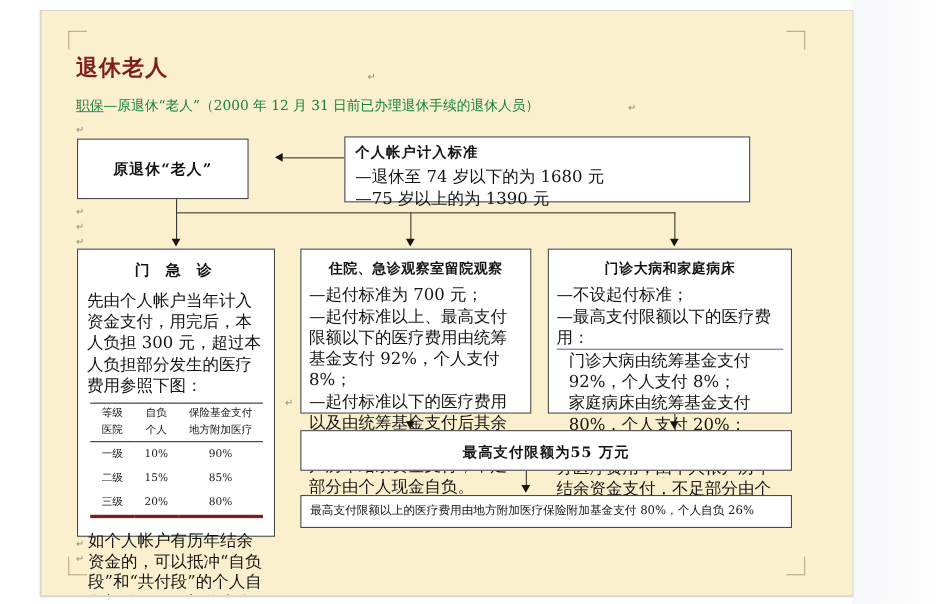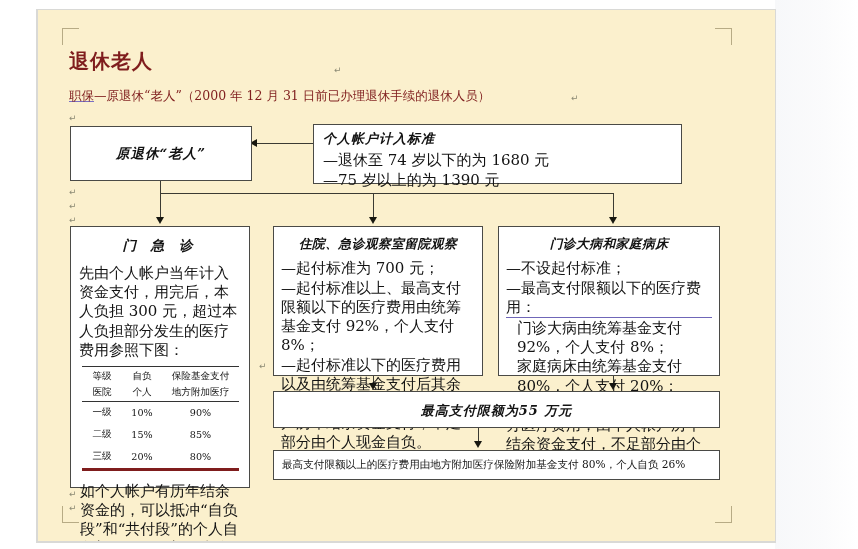--- a/index.html
+++ b/index.html
@@ -74,21 +74,21 @@
     color: #7f1d1d;
     letter-spacing: 1px;
     font-family: "DejaVu Serif", "Liberation Serif", serif;
     white-space: nowrap;
   }
   #doc-subtitle {
     position: absolute;
     left: 31px;
     top: 78px;
     font-size: 12.5px;
-    color: #7f1d1d;
+    color: #15803d;
     white-space: nowrap;
     font-family: "DejaVu Serif", "Liberation Serif", serif;
   }
   #doc-subtitle .ul {
     text-decoration: underline;
     text-decoration-color: #7a6fc4;
   }
 
   
   .pilcrow {
@@ -105,31 +105,30 @@
     background: #ffffff;
     border: 1px solid #4a4a46;
     box-sizing: border-box;
     color: #131313;
     font-family: "DejaVu Serif", "Liberation Serif", serif;
   }
   .box .hd {
     text-align: center;
     font-weight: bold;
     letter-spacing: 1px;
-    font-style: italic;
   }
   .box .bd {
     font-size: 15px;
     line-height: 1.28;
   }
   .box .bd p { margin: 0 0 0.5px 0; }
   .box .bd .ind { padding-left: 11px; display: block; }
 
   #box-retiree {
-    left: 32px; top: 116px; width: 182px; height: 55px;
+    left: 32px; top: 116px; width: 156px; height: 55px;
   }
   #box-retiree .hd {
     font-size: 13.5px;
     margin-top: 18px;
   }
 
   #box-account {
     left: 275px; top: 114px; width: 369px; height: 60px;
     padding: 5px 9px;
   }

